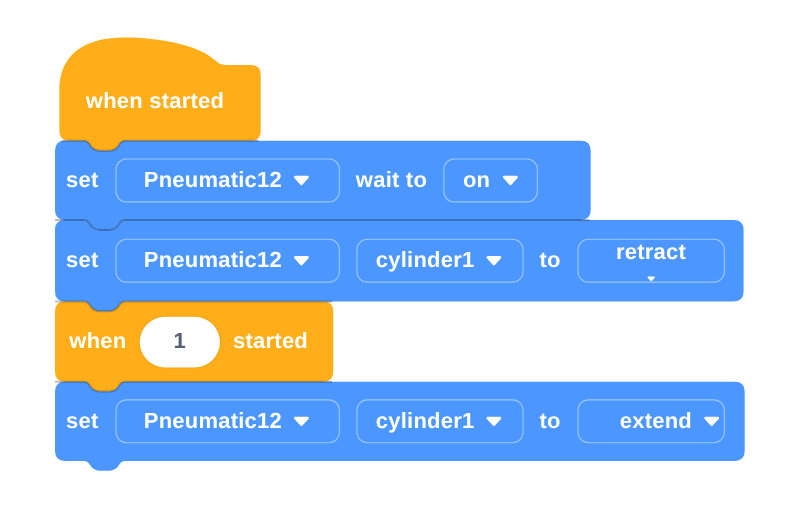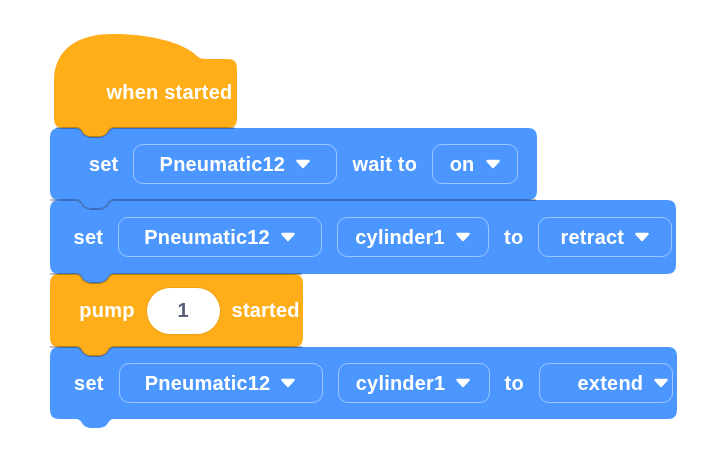--- a/index.html
+++ b/index.html
@@ -6,21 +6,21 @@
   .canvas{
     position:relative;width:720px;height:468px;background:var(--canvas_bg,#fff);
     font-family:"Liberation Sans", sans-serif;overflow:hidden;
   }
   svg.shapes{position:absolute;left:0;top:0;}
   .shape-blue{fill:var(--block_blue,#4C97FF);}
   .shape-orange{fill:var(--block_orange,#FFAE19);}
   .seam{fill:none;stroke:rgba(0,0,0,0.26);stroke-width:1.8;}
   .row{
     position:absolute;display:flex;align-items:center;
-    color:var(--block_text,#fff);font-weight:700;font-size:20px;letter-spacing:.2px;justify-content:center;
+    color:var(--block_text,#fff);font-weight:700;font-size:20px;letter-spacing:.2px;
   }
   .lbl{white-space:nowrap;}
   .dd{
     box-sizing:border-box;height:40px;border:1.5px solid rgba(255,255,255,0.45);
     border-radius:10px;display:flex;align-items:center;justify-content:center;
     gap:10px;cursor:pointer;
   }
   .dd svg{display:block;}
   .oval{
     box-sizing:border-box;width:73px;height:46px;border-radius:23px;
@@ -81,30 +81,30 @@
         <path d="M2.5,2 L13.5,2 L8,8 Z" fill="#fff" stroke="#fff" stroke-width="2.5" stroke-linejoin="round"></path>
       </svg>
     </div>
     <div class="dd" style="width:152px;">
       <span class="lbl">cylinder1</span>
       <svg width="16" height="10" viewBox="0 0 16 10">
         <path d="M2.5,2 L13.5,2 L8,8 Z" fill="#fff" stroke="#fff" stroke-width="2.5" stroke-linejoin="round"></path>
       </svg>
     </div>
     <span class="lbl">to</span>
-    <div class="dd" style="width:134px;">
+    <div class="dd" style="width:134px;flex-direction:column;">
       <span class="lbl">retract</span>
       <svg width="16" height="10" viewBox="0 0 16 10">
         <path d="M2.5,2 L13.5,2 L8,8 Z" fill="#fff" stroke="#fff" stroke-width="2.5" stroke-linejoin="round"></path>
       </svg>
     </div>
   </div>
 
   <div class="row" style="left:50px;top:274px;width:253px;height:73px;padding-left:13px;gap:12px;">
-    <span class="lbl">pump</span>
+    <span class="lbl">when</span>
     <div class="oval">
       <span>1</span>
     </div>
     <span class="lbl">started</span>
   </div>
 
   <div class="row" style="left:50px;top:347px;width:627px;height:72px;padding-left:10px;gap:15px;">
     <span class="lbl">set</span>
     <div class="dd" style="width:204px;">
       <span class="lbl">Pneumatic12</span>

